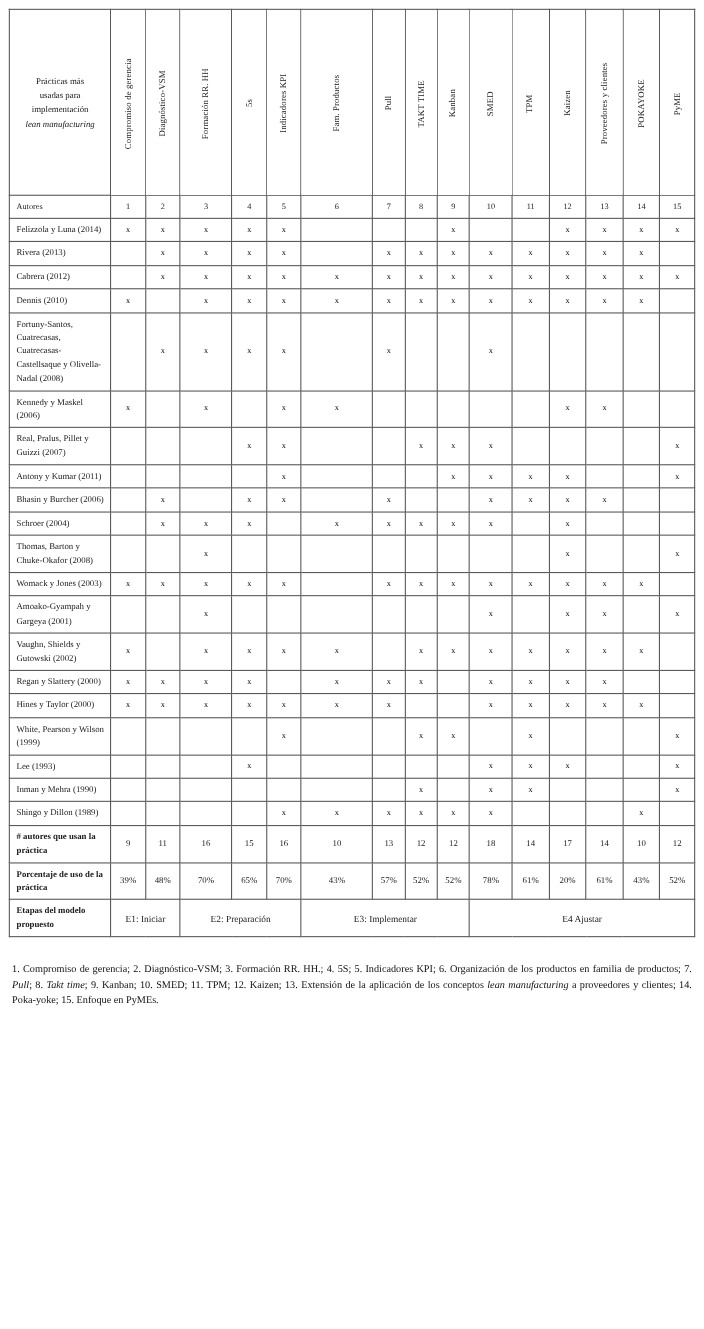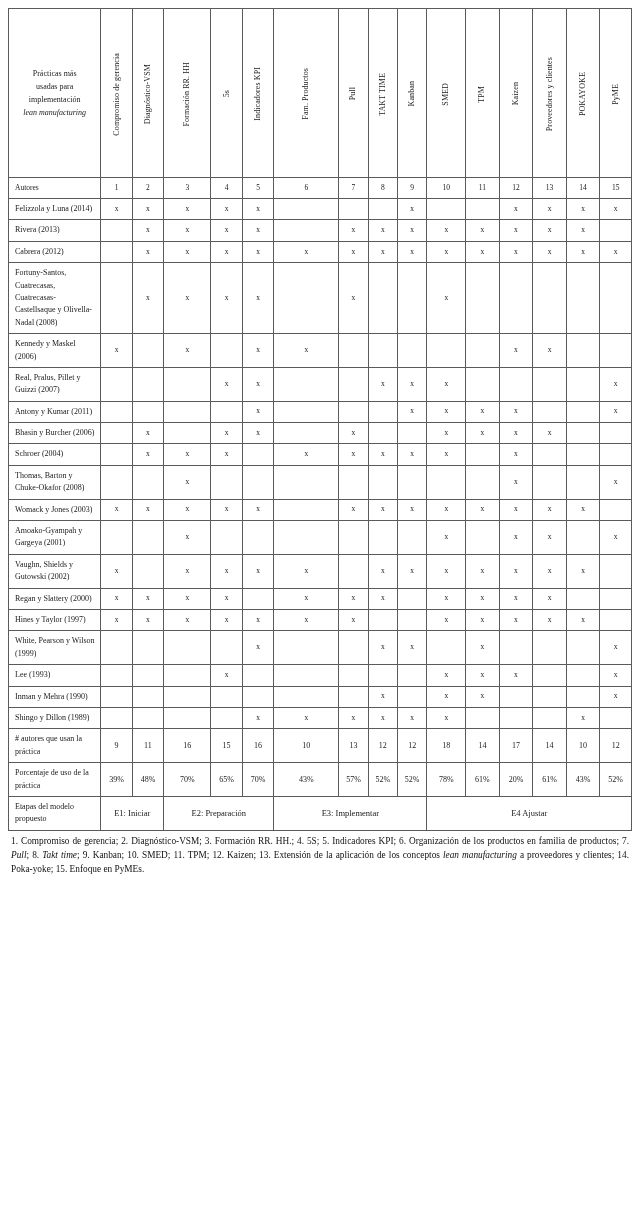--- a/index.html
+++ b/index.html
@@ -89,37 +89,37 @@
     padding: 4px 4px 4px 6px;
     font-size: 8px;
     line-height: 1.55;
   }
   tbody td.mark {
     font-size: 7.5px;
     height: 14px;
   }
   
   .sumrow td.rowlabel {
-    font-weight: normal;
+    font-weight: bold;
     text-align: left;
     padding: 4px 4px 4px 6px;
     font-size: 8px;
     line-height: 1.55;
   }
   .sumrow td.val {
     font-size: 8px;
     padding: 5px 0;
   }
   .stagerow td.stage {
     font-size: 8.5px;
     padding: 10px 0;
   }
   
   .footnote {
-    margin-top: 3px;
+    margin-top: 23px;
     font-size: 9.3px;
     line-height: 1.52;
     text-align: justify;
     padding: 0 3px 0 3px;
     color: #111;
   }
   .footnote .it { font-style: italic; }
   
   col.c-label { width: 88px; }
   col.c1  { width: 30px; }
@@ -316,20 +316,38 @@
           <td class="mark">x</td>
           <td class="mark">x</td>
           <td class="mark">x</td>
           <td class="mark">x</td>
           <td class="mark">x</td>
           <td class="mark">x</td>
           <td class="mark">x</td>
           <td class="mark">x</td>
         </tr>
         <tr>
+          <td class="rowlabel">Dennis (2010)</td>
+          <td class="mark">x</td>
+          <td class="mark"></td>
+          <td class="mark">x</td>
+          <td class="mark">x</td>
+          <td class="mark">x</td>
+          <td class="mark">x</td>
+          <td class="mark">x</td>
+          <td class="mark">x</td>
+          <td class="mark">x</td>
+          <td class="mark">x</td>
+          <td class="mark">x</td>
+          <td class="mark">x</td>
+          <td class="mark">x</td>
+          <td class="mark">x</td>
+          <td class="mark"></td>
+        </tr>
+        <tr>
           <td class="rowlabel">Fortuny-Santos, Cuatrecasas, Cuatrecasas-Castellsaque y Olivella-Nadal (2008)</td>
           <td class="mark"></td>
           <td class="mark">x</td>
           <td class="mark">x</td>
           <td class="mark">x</td>
           <td class="mark">x</td>
           <td class="mark"></td>
           <td class="mark">x</td>
           <td class="mark"></td>
           <td class="mark"></td>
@@ -514,21 +532,21 @@
           <td class="mark">x</td>
           <td class="mark"></td>
           <td class="mark">x</td>
           <td class="mark">x</td>
           <td class="mark">x</td>
           <td class="mark">x</td>
           <td class="mark"></td>
           <td class="mark"></td>
         </tr>
         <tr>
-          <td class="rowlabel">Hines y Taylor (1997)</td>
+          <td class="rowlabel">Hines y Taylor (2000)</td>
           <td class="mark">x</td>
           <td class="mark">x</td>
           <td class="mark">x</td>
           <td class="mark">x</td>
           <td class="mark">x</td>
           <td class="mark">x</td>
           <td class="mark">x</td>
           <td class="mark"></td>
           <td class="mark"></td>
           <td class="mark">x</td>

